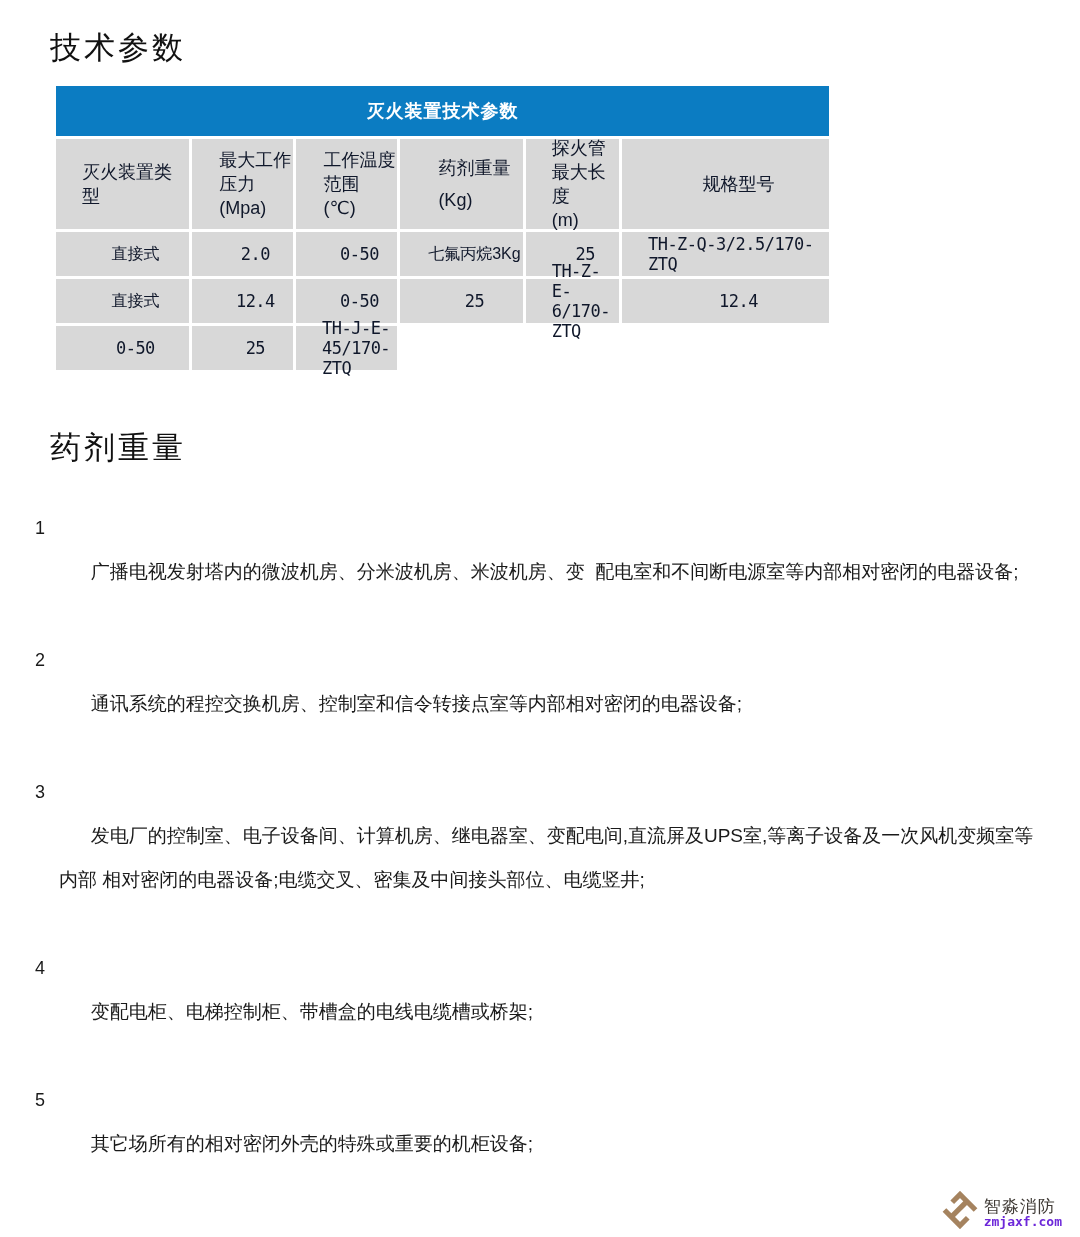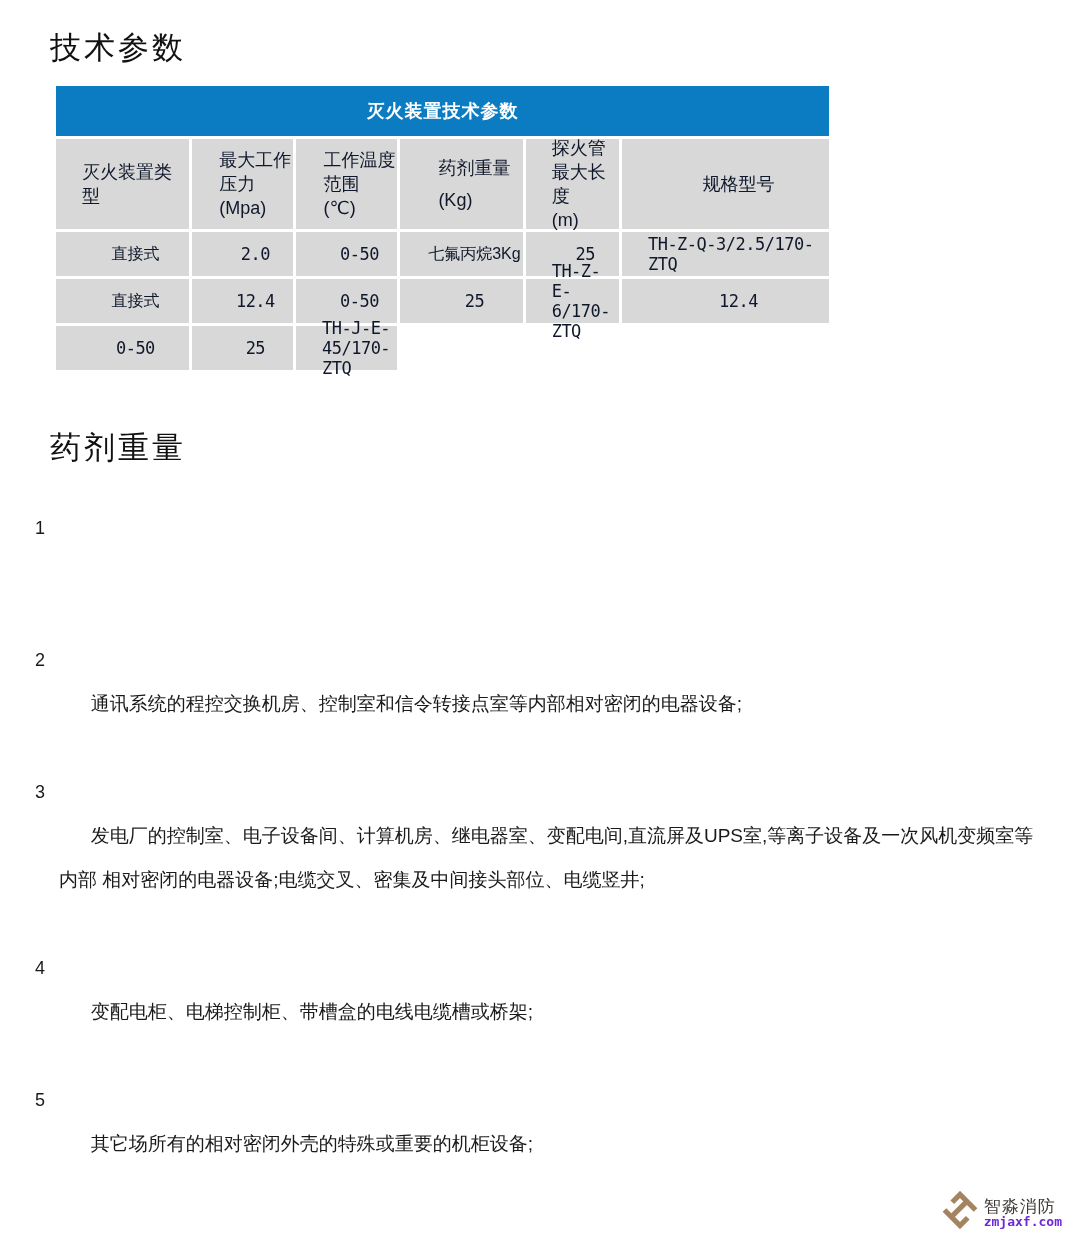--- a/index.html
+++ b/index.html
@@ -131,21 +131,21 @@
       <div class="cell td mono">0-50</div>
       <div class="cell td mono">25</div>
       <div class="cell td mono">TH-J-E-45/170-ZTQ</div>
     </div>
   </div>
 
   <h2 class="h-big h2">药剂重量</h2>
 
   <ul class="apps">
     <li>
-      <span class="num">1</span>
+      <span class="num">1</span><span>广播电视发射塔内的微波机房、分米波机房、米波机房、变  配电室和不间断电源室等内部相对密闭的电器设备;</span>
     </li>
     <li>
       <span class="num">2</span><span>通讯系统的程控交换机房、控制室和信令转接点室等内部相对密闭的电器设备;</span>
     </li>
     <li>
       <span class="num">3</span><span>发电厂的控制室、电子设备间、计算机房、继电器室、变配电间,直流屏及UPS室,等离子设备及一次风机变频室等内部 相对密闭的电器设备;电缆交叉、密集及中间接头部位、电缆竖井;</span>
     </li>
     <li>
       <span class="num">4</span><span>变配电柜、电梯控制柜、带槽盒的电线电缆槽或桥架;</span>
     </li>

